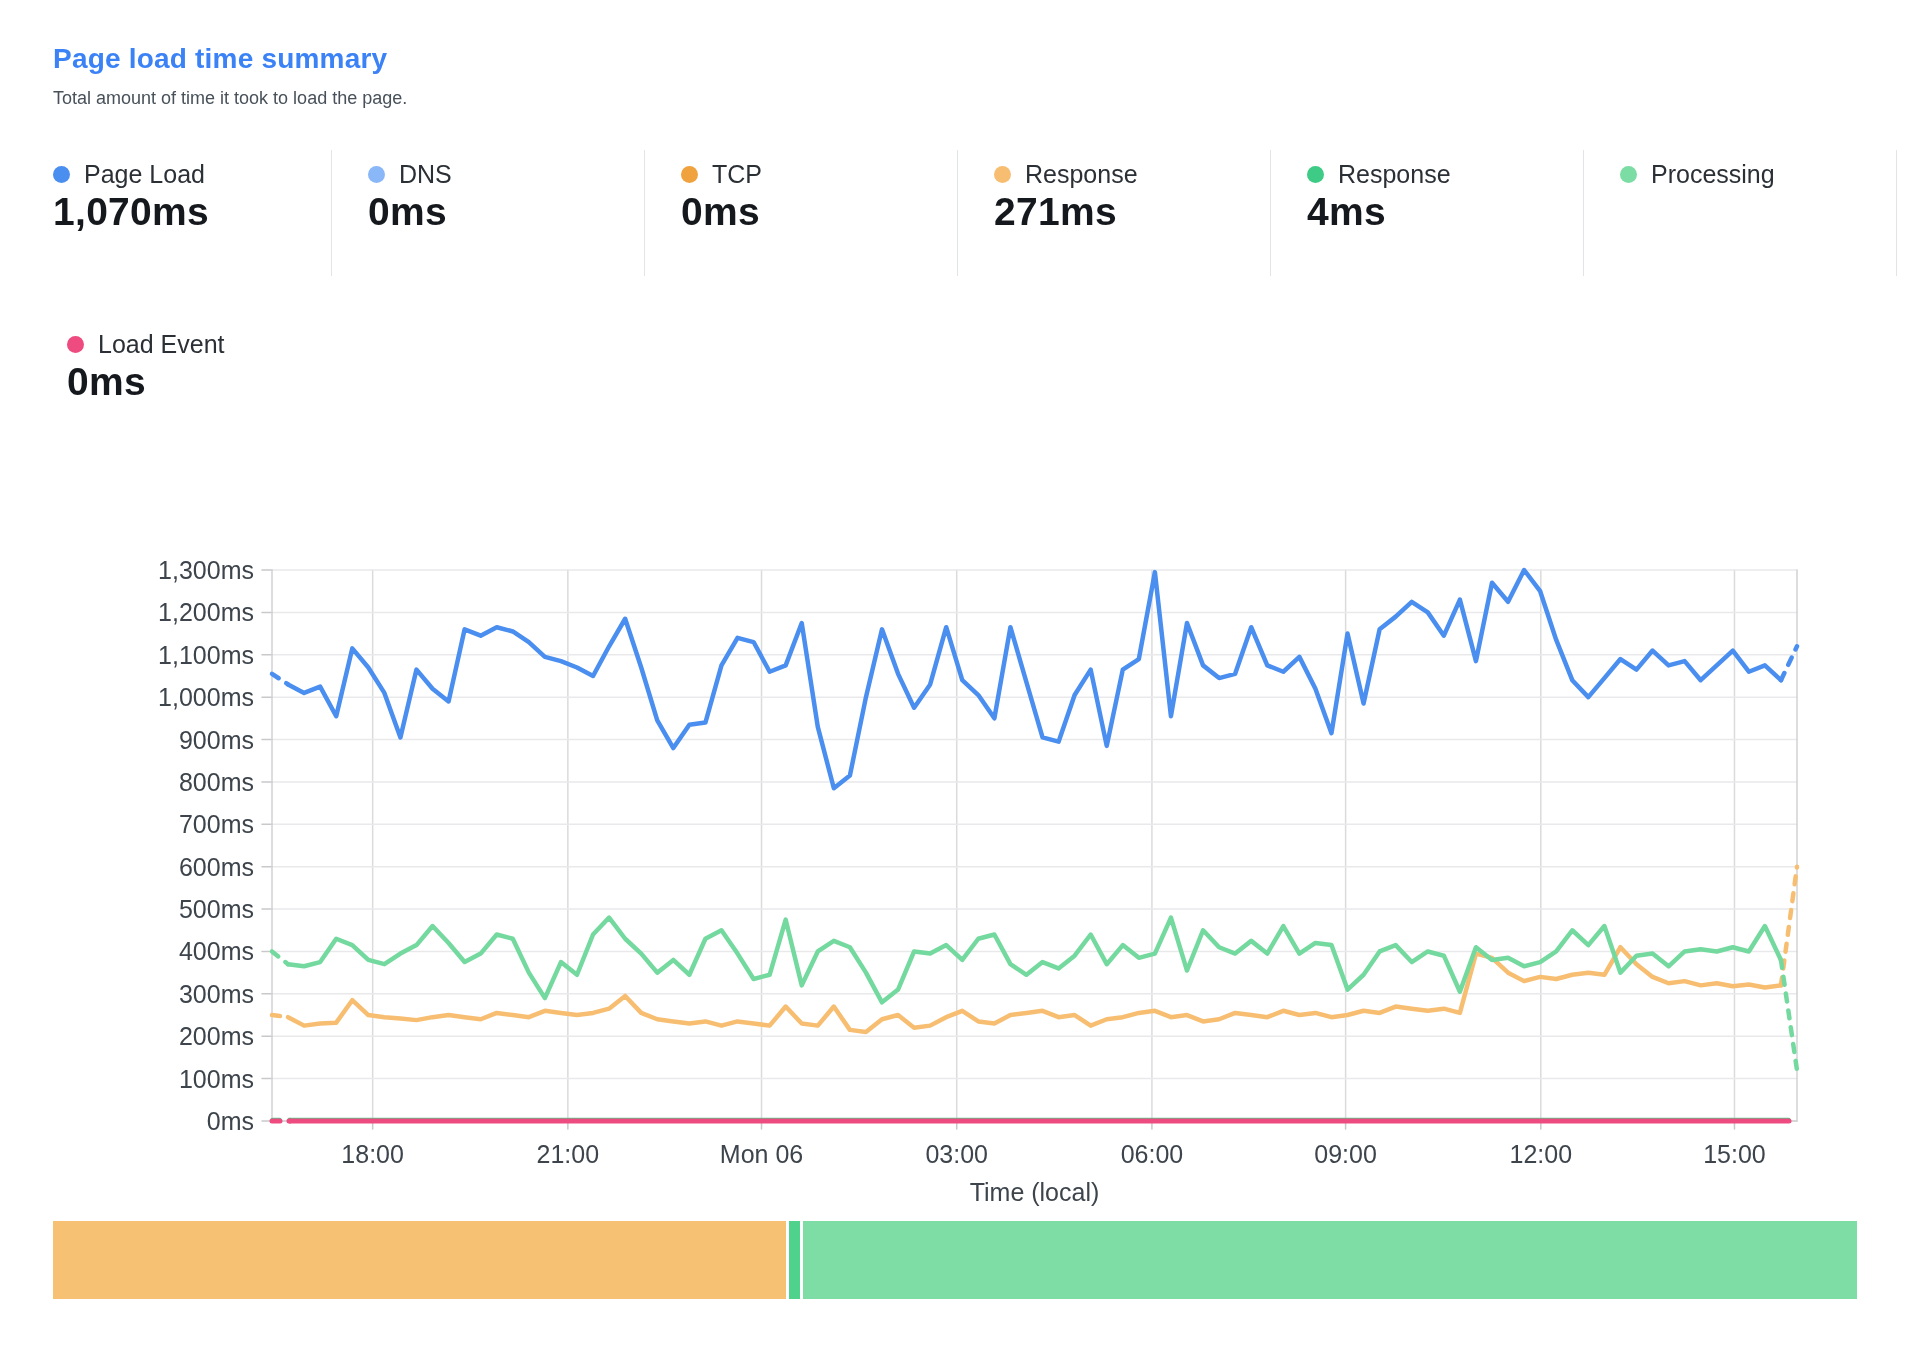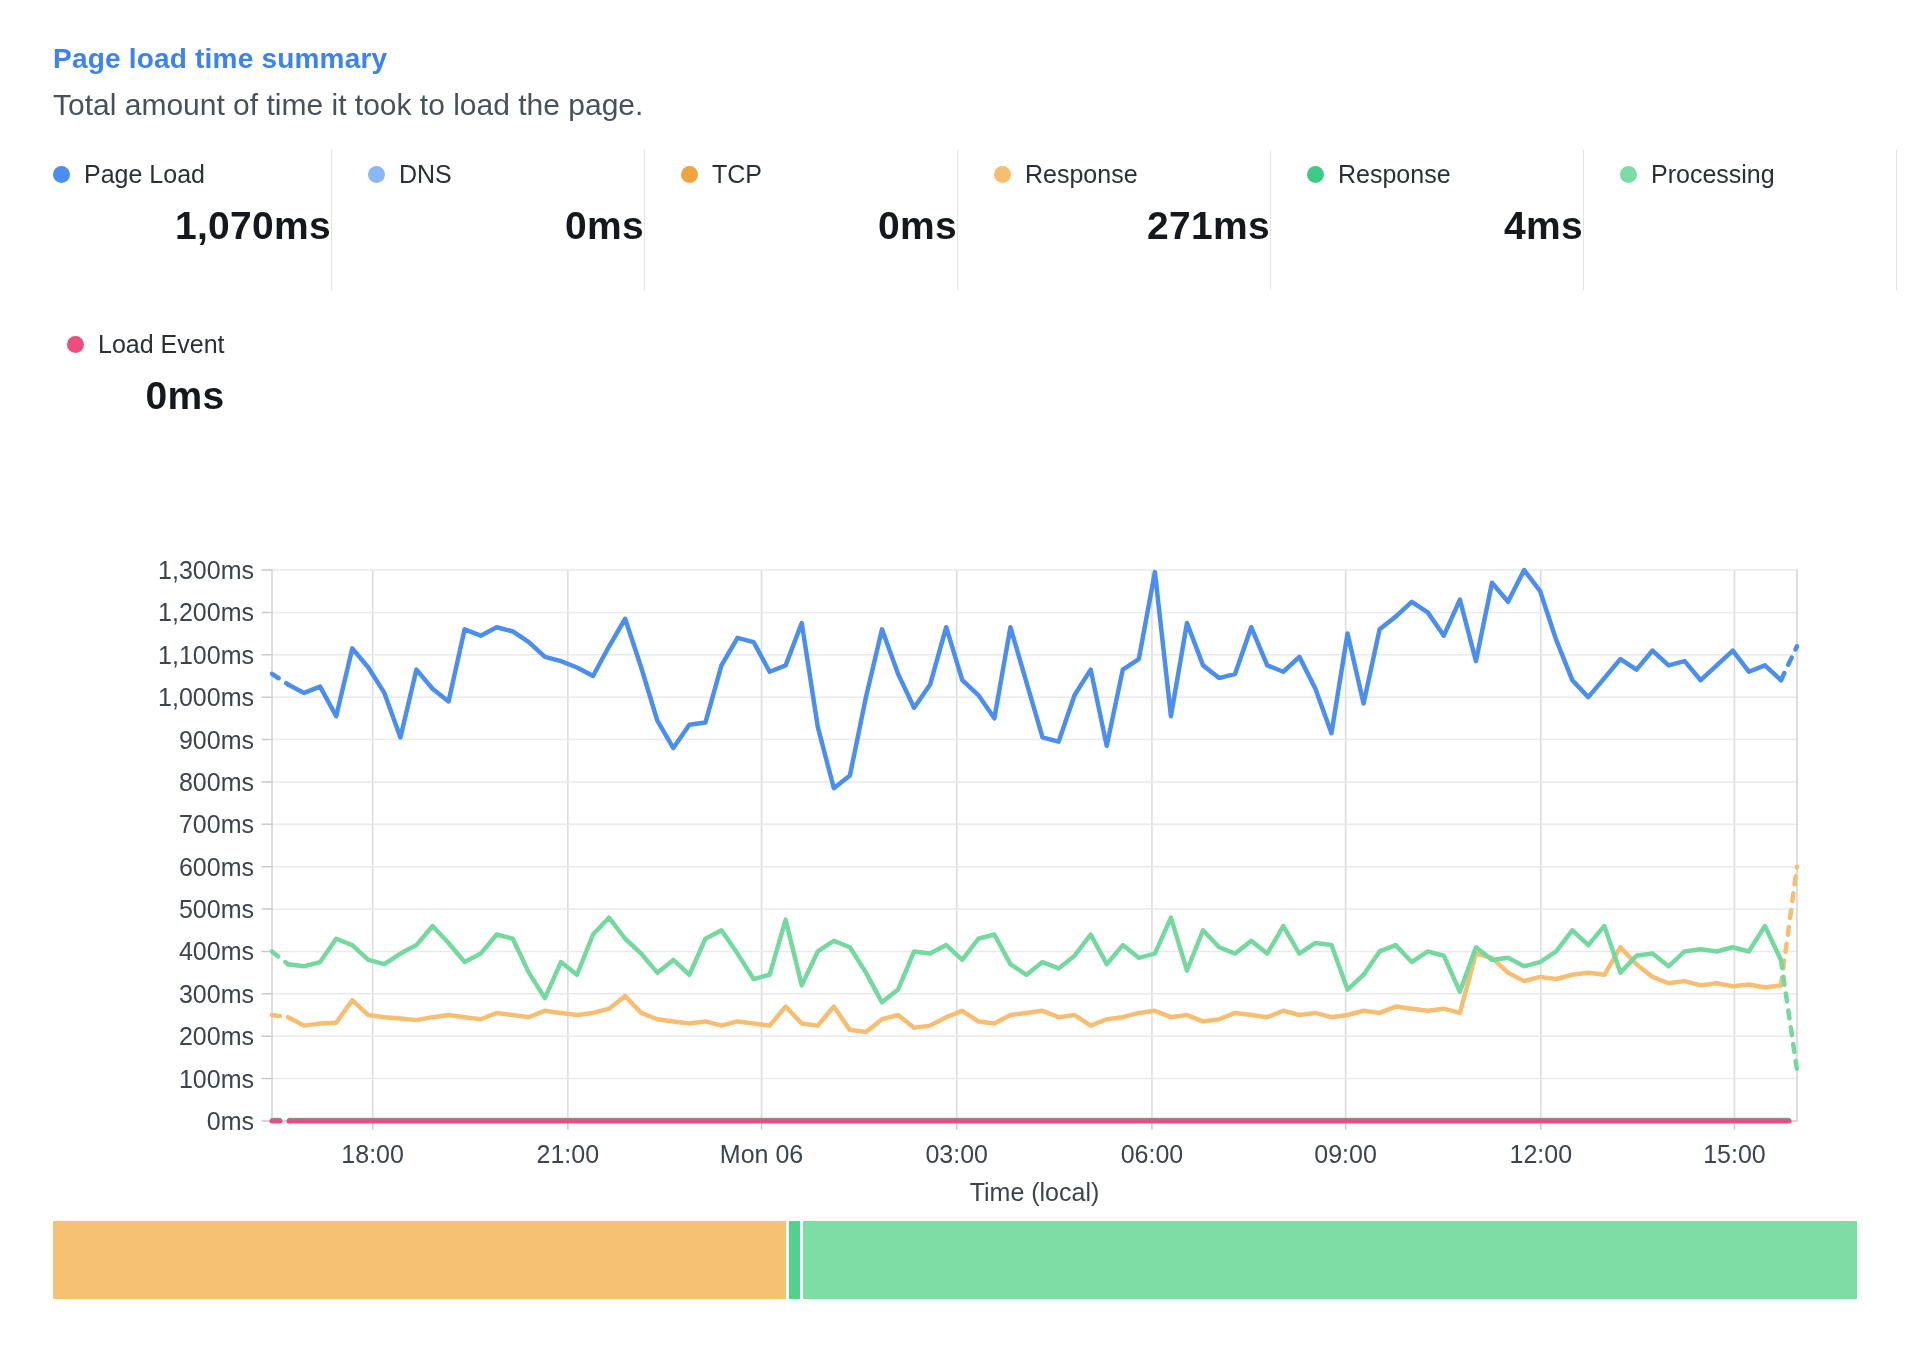--- a/index.html
+++ b/index.html
@@ -7,38 +7,38 @@
     width:1910px;height:1352px;background:#ffffff;position:relative;
     font-family:"Liberation Sans", sans-serif;overflow:hidden;
     -webkit-font-smoothing:antialiased;
   }
   .page-title{
     position:absolute;left:53px;top:24px;
     font-size:28px;font-weight:700;color:#3b82f6;letter-spacing:.2px;
   }
   .page-subtitle{
     position:absolute;left:53px;top:88px;
-    font-size:30px;font-weight:400;color:#48515a;
+    font-size:18px;font-weight:400;color:#48515a;
   }
   .metrics-row{
     position:absolute;left:53px;top:150px;display:flex;align-items:stretch;
   }
   .metrics-row2{
     position:absolute;left:67px;top:328px;display:flex;
   }
   .metric{
     box-sizing:border-box;width:313px;padding:8px 0 42px 36px;
     border-right:1px solid #e3e4e6;
   }
   .metric:first-child{width:279px;padding-left:0;}
   .metrics-row2 .metric{border-right:none;width:auto;padding:0;}
   .metric-top{display:flex;align-items:center;gap:14px;height:32px;}
   .legend-dot{width:17px;height:17px;border-radius:50%;flex:0 0 auto;}
   .metric-label{font-size:25px;color:#2b3036;}
-  .metric-value{margin-top:14px;font-size:39px;font-weight:700;color:#15181c;letter-spacing:.3px;text-align:right;}
+  .metric-value{font-size:39px;font-weight:700;color:#15181c;letter-spacing:.3px;}
   .chart-wrap{position:absolute;left:0;top:440px;width:1910px;height:790px;}
   svg text.ytick{font-family:"Liberation Sans",sans-serif;font-size:25px;fill:#3d444c;}
   svg text.xtick{font-family:"Liberation Sans",sans-serif;font-size:25px;fill:#3d444c;}
   svg text.axis-title{font-family:"Liberation Sans",sans-serif;font-size:25px;fill:#3d444c;}
   .bottom-bar{
     position:absolute;left:53px;top:1221px;width:1804px;height:78px;
     display:flex;gap:3px;background:#ffffff;
   }
   .bar-seg{height:100%;}
 </style>

